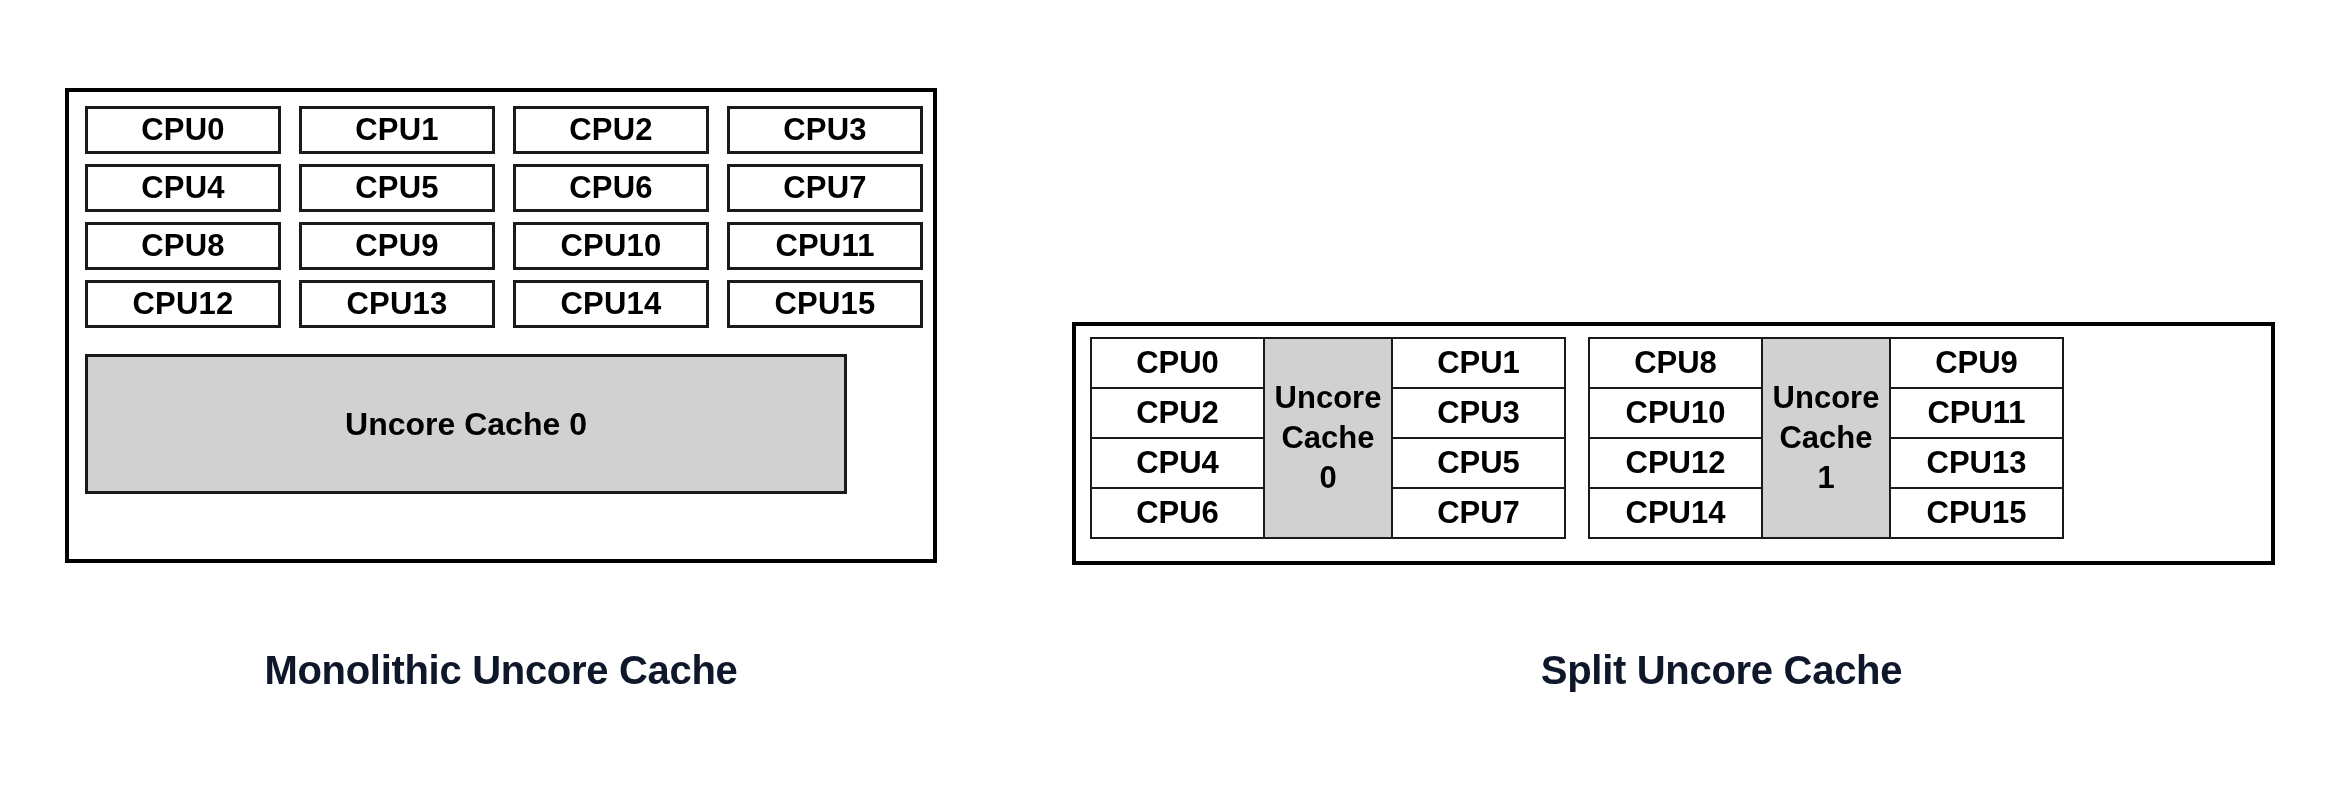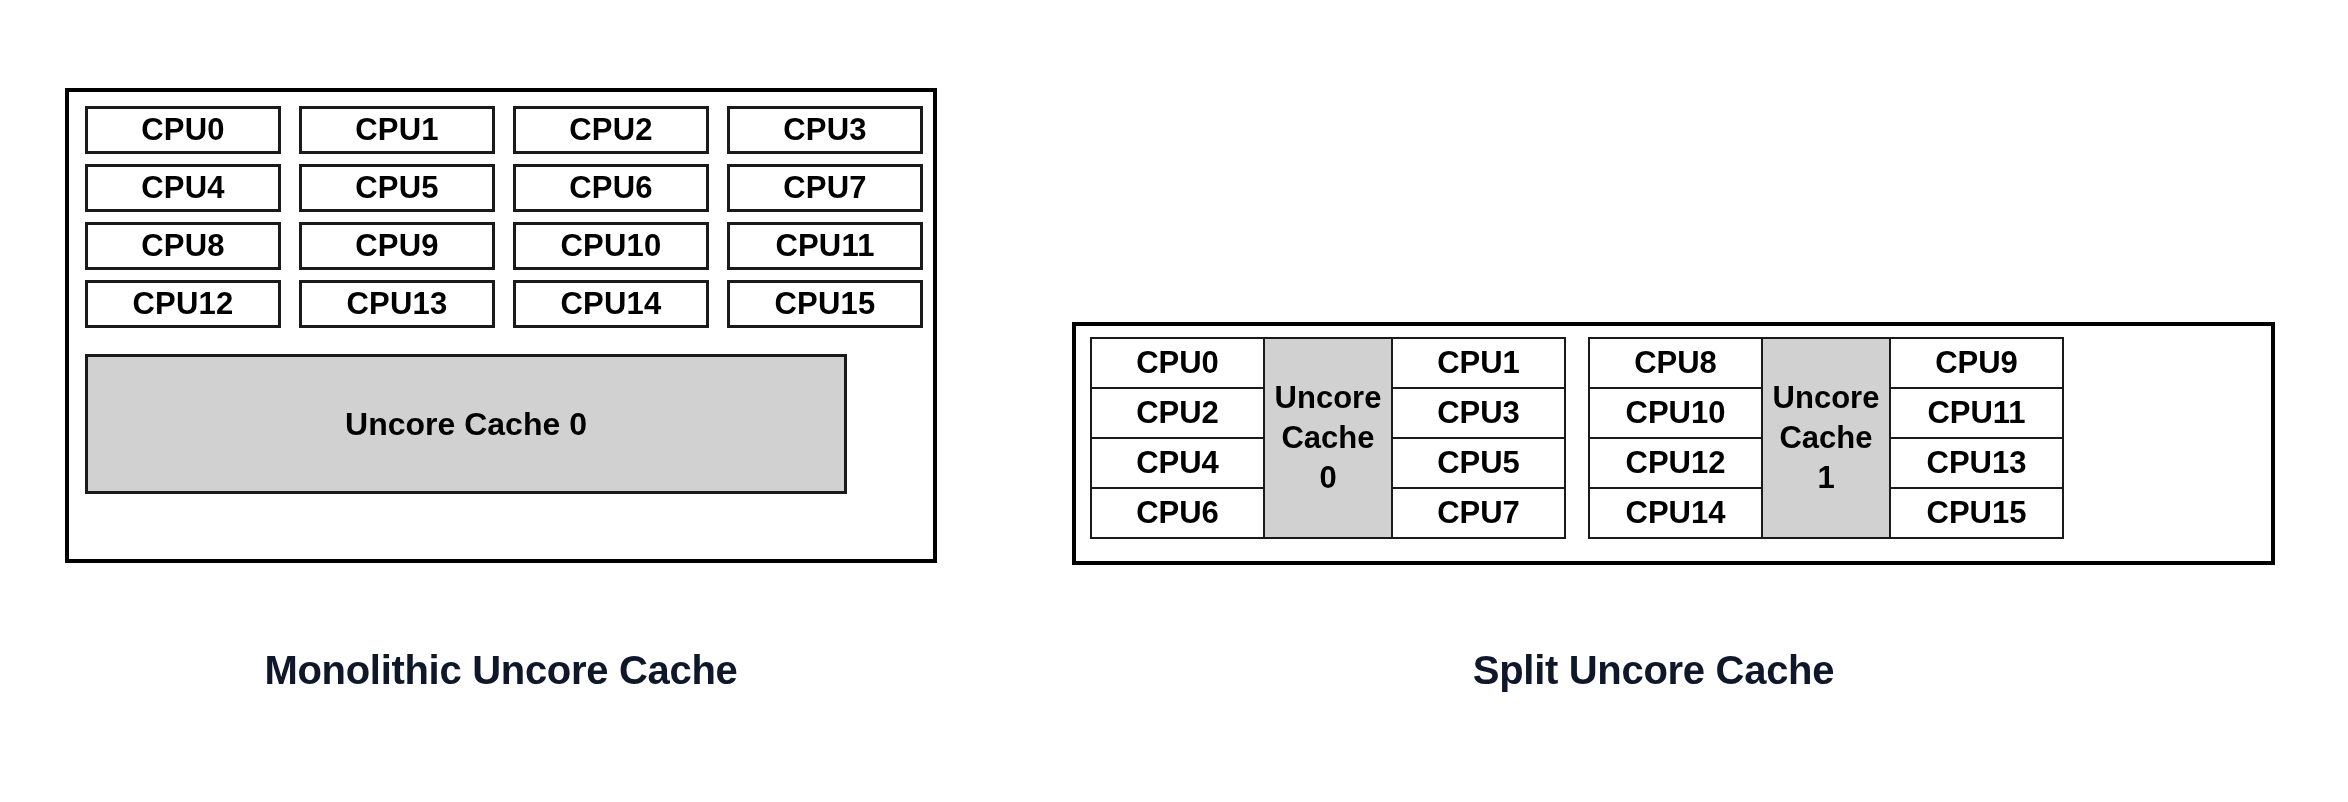--- a/index.html
+++ b/index.html
@@ -134,21 +134,21 @@
   }
   .cluster-cache span { display: block; }
 
   
   #caption-monolithic {
     left: 65px;
     top: 648px;
     width: 872px;
   }
   #caption-split {
-    left: 1052px;
+    left: 1120px;
     top: 648px;
     width: 1203px;
   }
 </style>
 </head>
 <body>
 
 <div class="panel" id="monolithic-panel">
 
   <div id="mono-grid">

